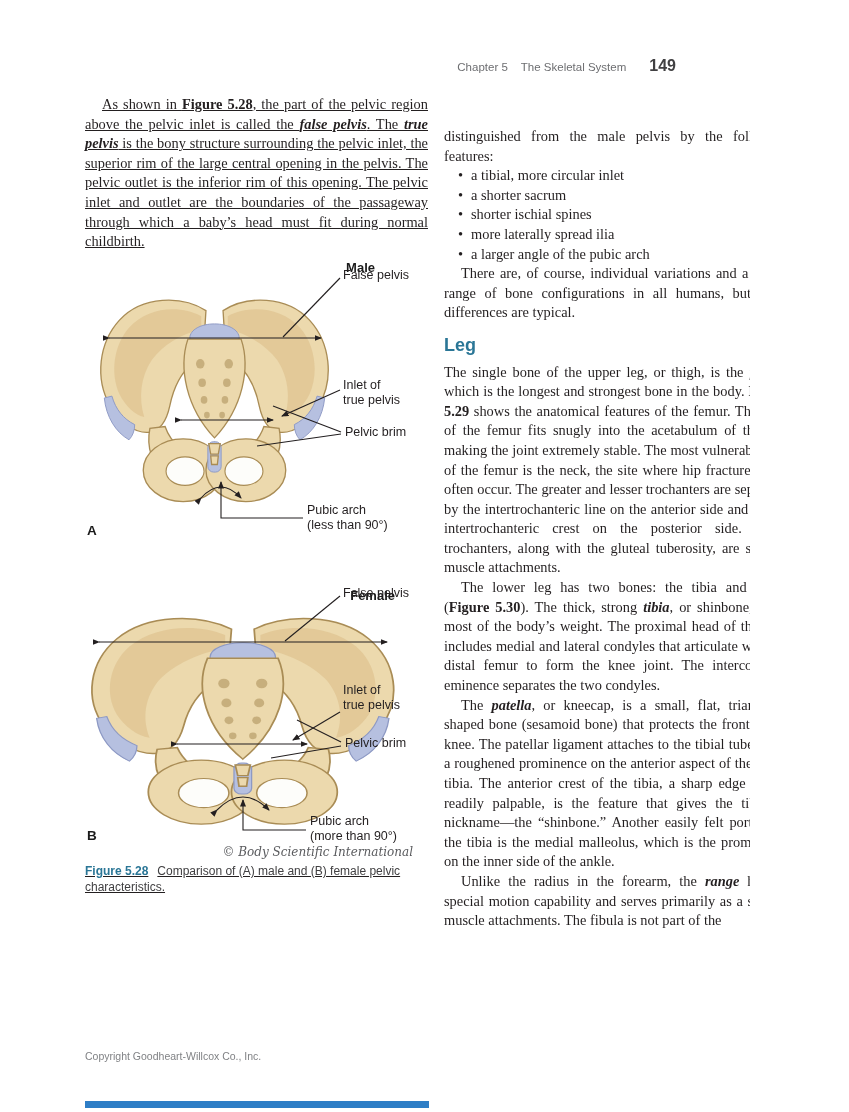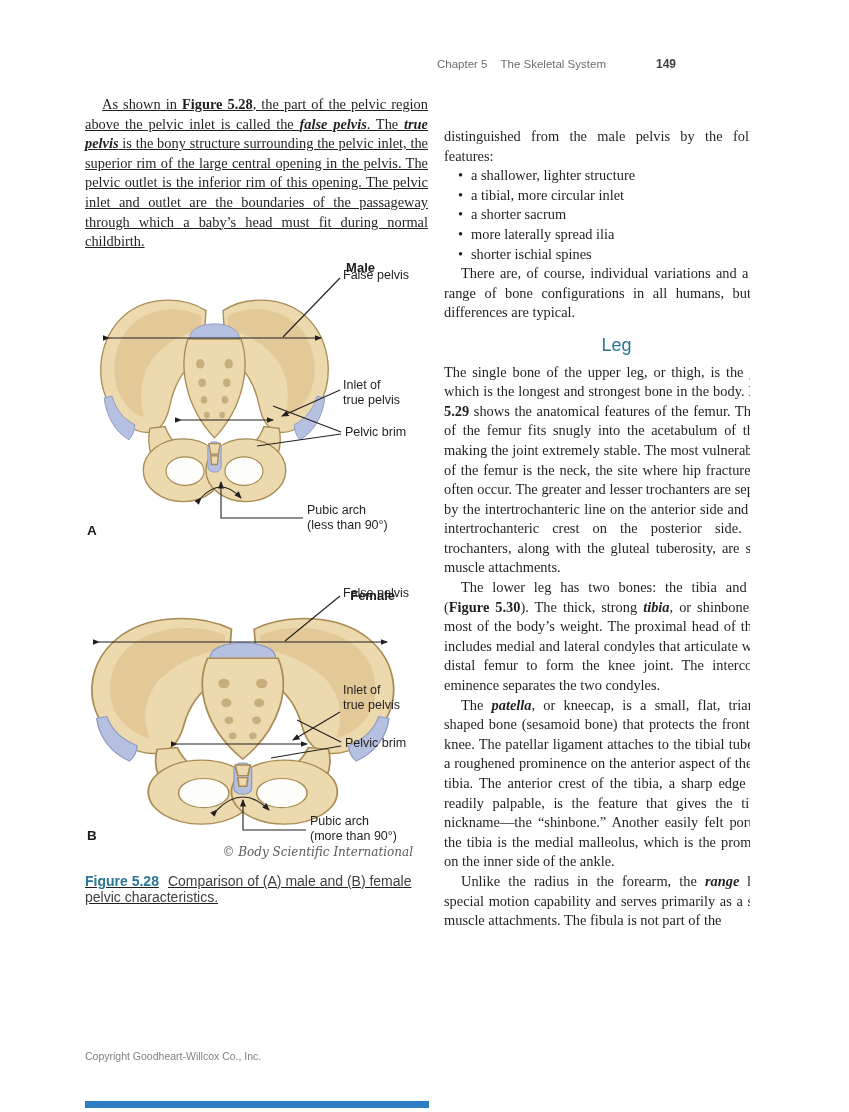--- a/index.html
+++ b/index.html
@@ -8,52 +8,52 @@
     --cartilage:#b6c0e0; --cartilage-line:#8d99c4; --footer-bar-blue:#2e7ec6;
   }
   *{margin:0;padding:0;box-sizing:border-box;}
   html,body{background:#ffffff;}
   .page{position:relative;width:750px;height:1112px;background:#fff;overflow:hidden;
     font-family:"Liberation Serif",serif;color:var(--text);}
   
   .page-header{position:absolute;top:57px;right:74px;display:flex;align-items:baseline;
     font-family:"Liberation Sans",sans-serif;font-size:11.5px;color:var(--muted-gray);}
   .page-header .chap{margin-right:13px;}
-  .page-header .num{margin-left:50px;font-weight:bold;color:var(--caption-gray);font-size:12px;}
+  .page-header .num{margin-left:23px;font-weight:bold;color:var(--caption-gray);font-size:16px;}
   
   .col{position:absolute;top:95px;width:343px;font-size:14.4px;line-height:19.6px;text-align:justify;}
   .col-left{left:85px;text-decoration:underline;}
   .col-right{left:444px;width:345px;margin-top:32px;}
   p.body-para{margin:0;}
   .indent{text-indent:17px;}
   .r-b{font-weight:700;}
   .r-bi{font-weight:700;font-style:italic;}
   ul.features{list-style:none;margin:0 0 0 14px;text-align:left;}
   ul.features li{line-height:19.6px;}
   ul.features li::before{content:"•";display:inline-block;width:13px;}
-  h2.leg{font-family:"Liberation Sans",sans-serif;font-weight:400;font-size:18px;
-    color:var(--accent-teal);margin:13px 0 7px 0;text-align:center;}
+  h2.leg{font-family:"Liberation Sans",sans-serif;font-weight:700;font-size:18px;
+    color:var(--accent-teal);margin:13px 0 7px 0;text-align:left;}
   
   .figure{position:relative;margin-top:6px;text-align:left;}
   .panel{position:relative;width:343px;}
   .panel-male{height:308px;}
   .panel-female{height:275px;margin-top:20px;}
   .panel-title{position:absolute;top:0;text-align:right;
     font-family:"Liberation Sans",sans-serif;font-weight:700;font-size:13px;color:#1a1a1a;}
   .panel-male .panel-title{left:0;width:290px;}
   .panel-female .panel-title{left:0;width:310px;}
   .panel-svg{position:absolute;left:0;top:0;}
   .fig-label{position:absolute;font-family:"Liberation Sans",sans-serif;font-size:12.5px;
     line-height:15.5px;color:var(--text);white-space:pre-line;}
   .panel-letter{position:absolute;font-family:"Liberation Sans",sans-serif;font-weight:700;
     font-size:13.5px;color:#1a1a1a;}
   .fig-credit{position:absolute;right:15px;font-family:"DejaVu Serif",serif;font-style:italic;
     font-size:12px;color:#5a5b5e;}
-  .fig-caption{width:343px;font-family:"Liberation Sans",sans-serif;font-size:14px;
-    line-height:16.5px;color:var(--caption-gray);margin-top:12px;}
+  .fig-caption{width:343px;font-family:"Liberation Sans",sans-serif;font-size:12px;
+    line-height:16.5px;color:var(--caption-gray);margin-top:2px;}
   .cap-label{font-weight:700;color:var(--accent-teal);padding-right:9px;}
   
   .bone{fill:var(--bone);stroke:var(--bone-line);stroke-width:1.4px;}
   .boneShade{fill:var(--bone-shade);opacity:.5;stroke:none;}
   .hole{fill:#fdfdfa;stroke:var(--bone-line);stroke-width:1.2px;}
   .cartilage{fill:var(--cartilage);stroke:var(--cartilage-line);stroke-width:1px;}
   .foramen{fill:var(--bone-line);opacity:.55;}
   .lead{stroke:#231f20;stroke-width:1.1px;fill:none;}
   .arr2{marker-start:url(#ah);marker-end:url(#ah);}
   .arrEnd{marker-end:url(#ah);}
@@ -160,25 +160,25 @@
 
       <div class="fig-caption">
         <span class="cap-label">Figure 5.28</span><span class="cap-text">Comparison of (A) male and (B) female pelvic characteristics.</span>
       </div>
     </div>
   </div>
 
   <div class="col col-right">
     <p class="body-para"><span class="r-r">distinguished from the male pelvis by the following features:</span></p>
     <ul class="features">
-        <li>a shallower, lighter structure</li>
         <li>a tibial, more circular inlet</li>
         <li>a shorter sacrum</li>
+        <li>shorter ischial spines</li>
         <li>more laterally spread ilia</li>
-        <li>shorter ischial spines</li>
+        <li>a larger angle of the pubic arch</li>
       </ul>
     <p class="body-para indent"><span class="r-r">There are, of course, individual variations and a whole range of bone configurations in all humans, but these differences are typical.</span></p>
     <h2 class="leg">Leg</h2>
     <p class="body-para"><span class="r-r">The single bone of the upper leg, or thigh, is the </span><span class="r-bi">femur</span><span class="r-r">, which is the longest and strongest bone in the body. </span><span class="r-b">Figure 5.29</span><span class="r-r"> shows the anatomical features of the femur. The head of the femur fits snugly into the acetabulum of the hip, making the joint extremely stable. The most vulnerable part of the femur is the neck, the site where hip fractures most often occur. The greater and lesser trochanters are separated by the intertrochanteric line on the anterior side and by the intertrochanteric crest on the posterior side. These trochanters, along with the gluteal tuberosity, are sites of muscle attachments.</span></p>
     <p class="body-para indent"><span class="r-r">The lower leg has two bones: the tibia and fibula (</span><span class="r-b">Figure 5.30</span><span class="r-r">). The thick, strong </span><span class="r-bi">tibia</span><span class="r-r">, or shinbone, bears most of the body’s weight. The proximal head of the tibia includes medial and lateral condyles that articulate with the distal femur to form the knee joint. The intercondylar eminence separates the two condyles.</span></p>
     <p class="body-para indent"><span class="r-r">The </span><span class="r-bi">patella</span><span class="r-r">, or kneecap, is a small, flat, triangular-shaped bone (sesamoid bone) that protects the front of the knee. The patellar ligament attaches to the tibial tuberosity, a roughened prominence on the anterior aspect of the upper tibia. The anterior crest of the tibia, a sharp edge that is readily palpable, is the feature that gives the tibia its nickname—the “shinbone.” Another easily felt portion of the tibia is the medial malleolus, which is the prominence on the inner side of the ankle.</span></p>
     <p class="body-para indent"><span class="r-r">Unlike the radius in the forearm, the </span><span class="r-bi">range</span><span class="r-r"> has no special motion capability and serves primarily as a site for muscle attachments. The fibula is not part of the</span></p>
   </div>
 
   <div class="copyright">Copyright Goodheart-Willcox Co., Inc.</div>

